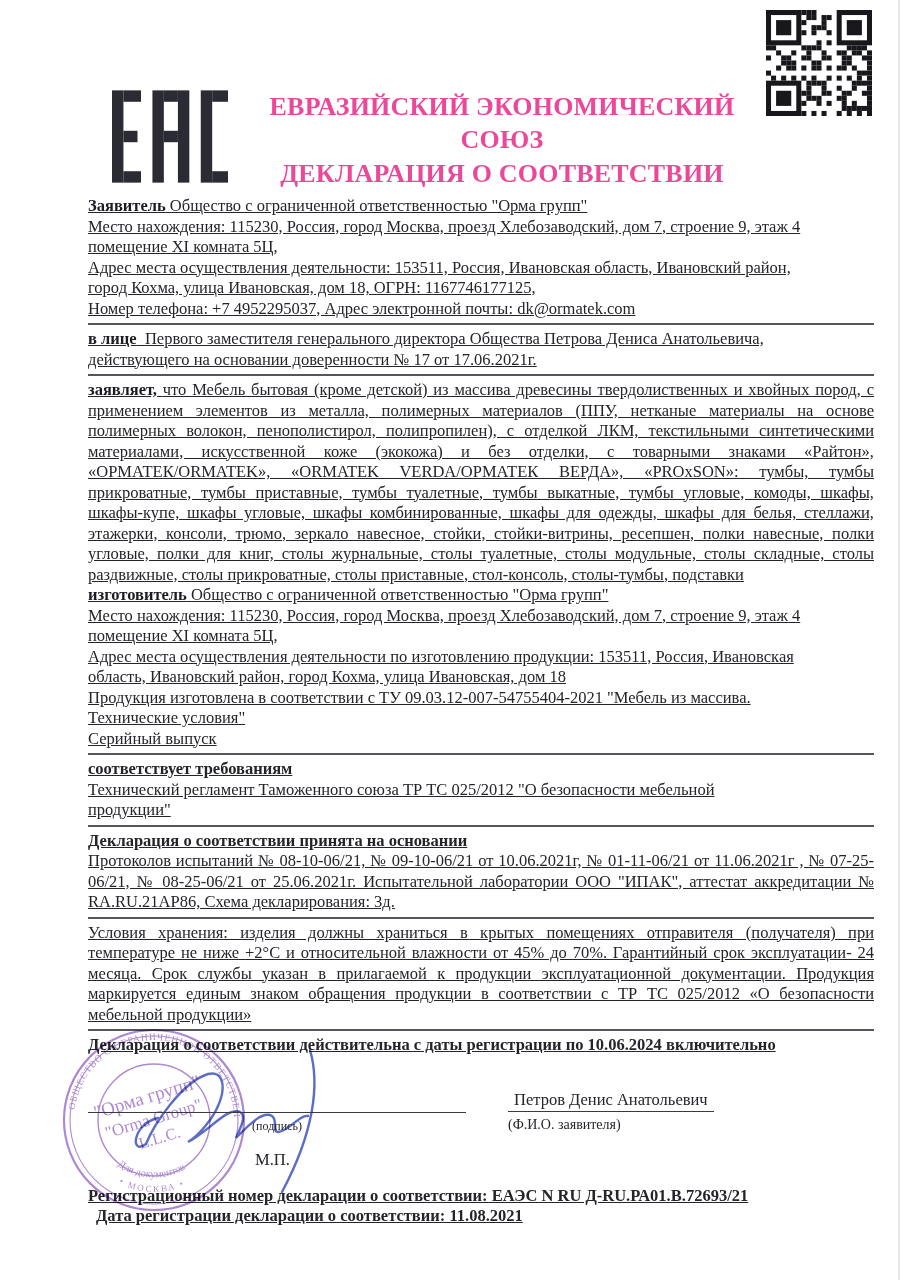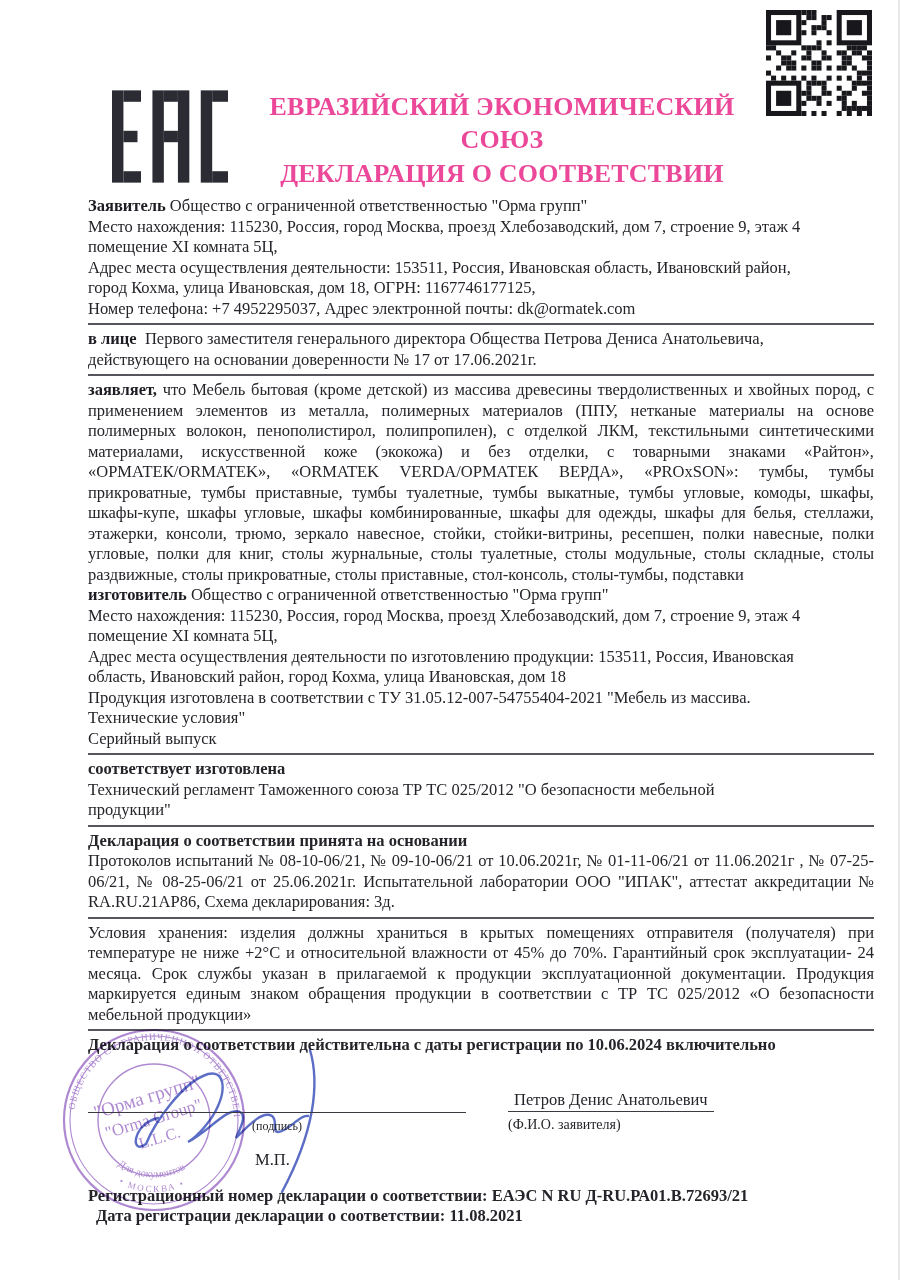--- a/index.html
+++ b/index.html
@@ -11,21 +11,21 @@
     box-sizing:border-box;
   }
   .page{position:absolute;inset:0;}
   .header{position:relative;height:196px;}
   .eac-logo{position:absolute;left:112px;top:84px;}
   .titles{
     position:absolute;left:228px;top:90px;width:548px;text-align:center;
     font-weight:bold;font-size:26px;line-height:1.28;color:#ec4899;letter-spacing:.2px;
   }
   .qr{position:absolute;right:26px;top:10px;}
-  .content{margin:0 24px 0 88px;font-size:16.5px;line-height:20.5px;}
+  .content{margin:0 24px 0 88px;font-size:16.5px;line-height:20.5px;text-decoration:underline;}
   .content b{color:#1c1c22;}
   .just{text-align:justify;margin:0;}
   p.blk{margin:0;}
   hr.rule{border:none;border-top:2px solid #55555b;margin:4px 0;}
   .sec-h{font-weight:bold;margin:0;}
   .validity{font-weight:bold;margin:2px 0 0 0;}
   .sig-area{position:relative;height:112px;margin-top:12px;}
   .sig-line{position:absolute;left:0;top:44px;width:378px;border-top:1.5px solid #3a3a40;}
   .sig-caption{position:absolute;left:0;top:48px;width:378px;text-align:center;font-size:12px;}
   .fio{position:absolute;left:420px;top:22px;width:300px;}
@@ -224,29 +224,29 @@
     <hr class="rule">
 
     <p class="just blk"><b>заявляет,</b> <span>что Мебель бытовая (кроме детской) из массива древесины твердолиственных и хвойных пород, с применением элементов из металла, полимерных материалов (ППУ, нетканые материалы на основе полимерных волокон, пенополистирол, полипропилен), с отделкой ЛКМ, текстильными синтетическими материалами, искусственной коже (экокожа) и без отделки, с товарными знаками «Райтон», «ОРМАТЕК/ORMATEK», «ORMATEK VERDA/ОРМАТЕК ВЕРДА», «PROxSON»: тумбы, тумбы прикроватные, тумбы приставные, тумбы туалетные, тумбы выкатные, тумбы угловые, комоды, шкафы, шкафы-купе, шкафы угловые, шкафы комбинированные, шкафы для одежды, шкафы для белья, стеллажи, этажерки, консоли, трюмо, зеркало навесное, стойки, стойки-витрины, ресепшен, полки навесные, полки угловые, полки для книг, столы журнальные, столы туалетные, столы модульные, столы складные, столы раздвижные, столы прикроватные, столы приставные, стол-консоль, столы-тумбы, подставки</span></p>
 
     <div>
       <div><b>изготовитель</b> <span>Общество с ограниченной ответственностью "Орма групп"</span></div>
       <div>Место нахождения: 115230, Россия, город Москва, проезд Хлебозаводский, дом 7, строение 9, этаж 4</div>
       <div>помещение XI комната 5Ц,</div>
       <div>Адрес места осуществления деятельности по изготовлению продукции: 153511, Россия, Ивановская</div>
       <div>область, Ивановский район, город Кохма, улица Ивановская, дом 18</div>
-      <div>Продукция изготовлена в соответствии с ТУ 31.05.12-007-54755404-2021 "Мебель из массива.</div>
+      <div>Продукция изготовлена в соответствии с ТУ 09.03.12-007-54755404-2021 "Мебель из массива.</div>
       <div>Технические условия"</div>
       <div>Серийный выпуск</div>
     </div>
 
     <hr class="rule">
 
     <div>
-      <p class="sec-h">соответствует изготовлена</p>
+      <p class="sec-h">соответствует требованиям</p>
       <div>Технический регламент Таможенного союза ТР ТС 025/2012 "О безопасности мебельной</div>
       <div>продукции"</div>
     </div>
 
     <hr class="rule">
 
     <div>
       <p class="sec-h">Декларация о соответствии принята на основании</p>
       <p class="just blk">Протоколов испытаний № 08-10-06/21, № 09-10-06/21 от 10.06.2021г, № 01-11-06/21 от 11.06.2021г , № 07-25-06/21, № 08-25-06/21 от 25.06.2021г. Испытательной лаборатории ООО "ИПАК", аттестат аккредитации № RA.RU.21АР86, Схема декларирования: 3д.</p>
     </div>

